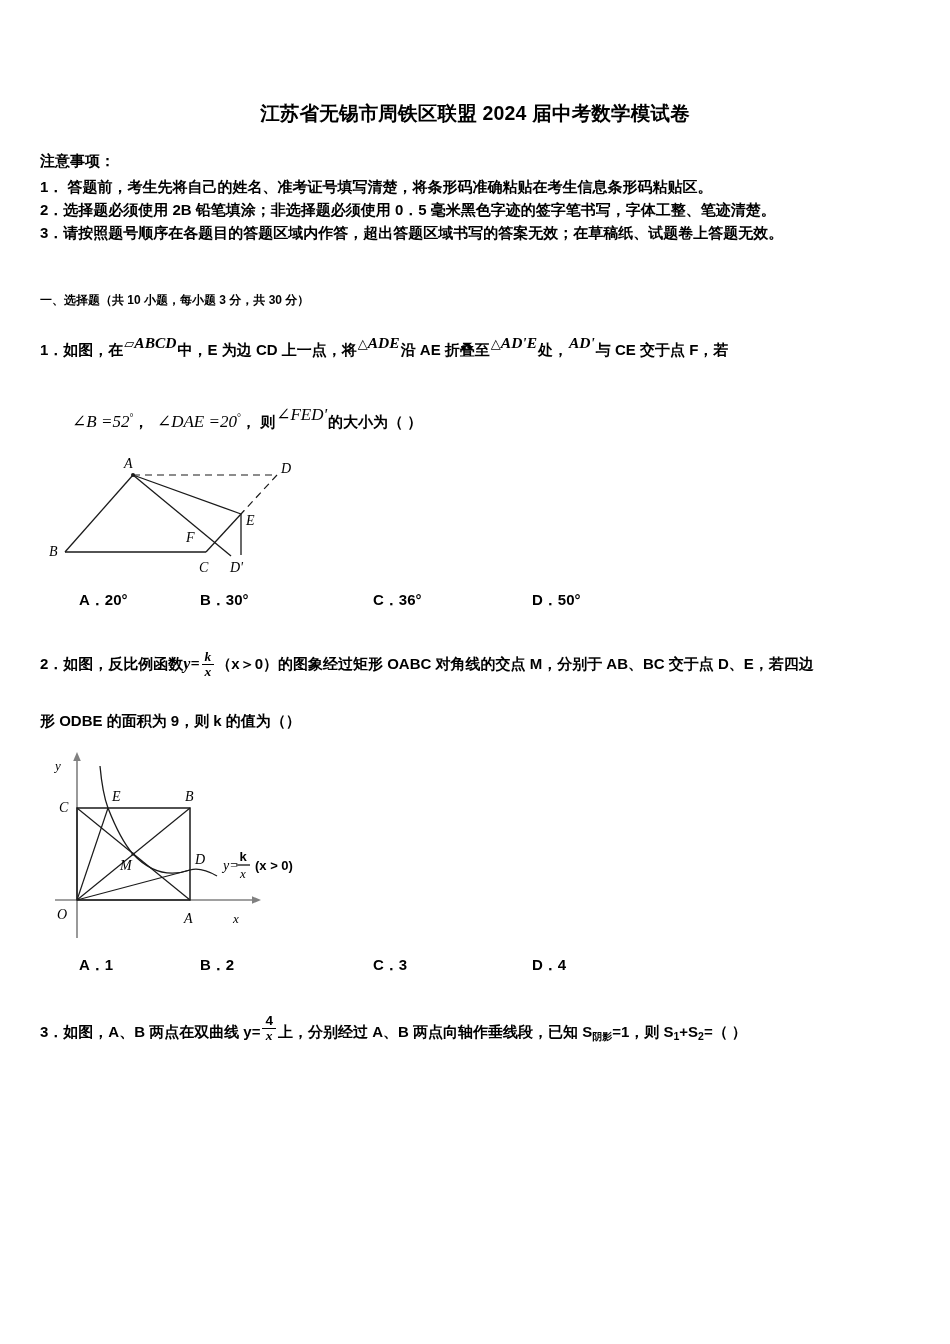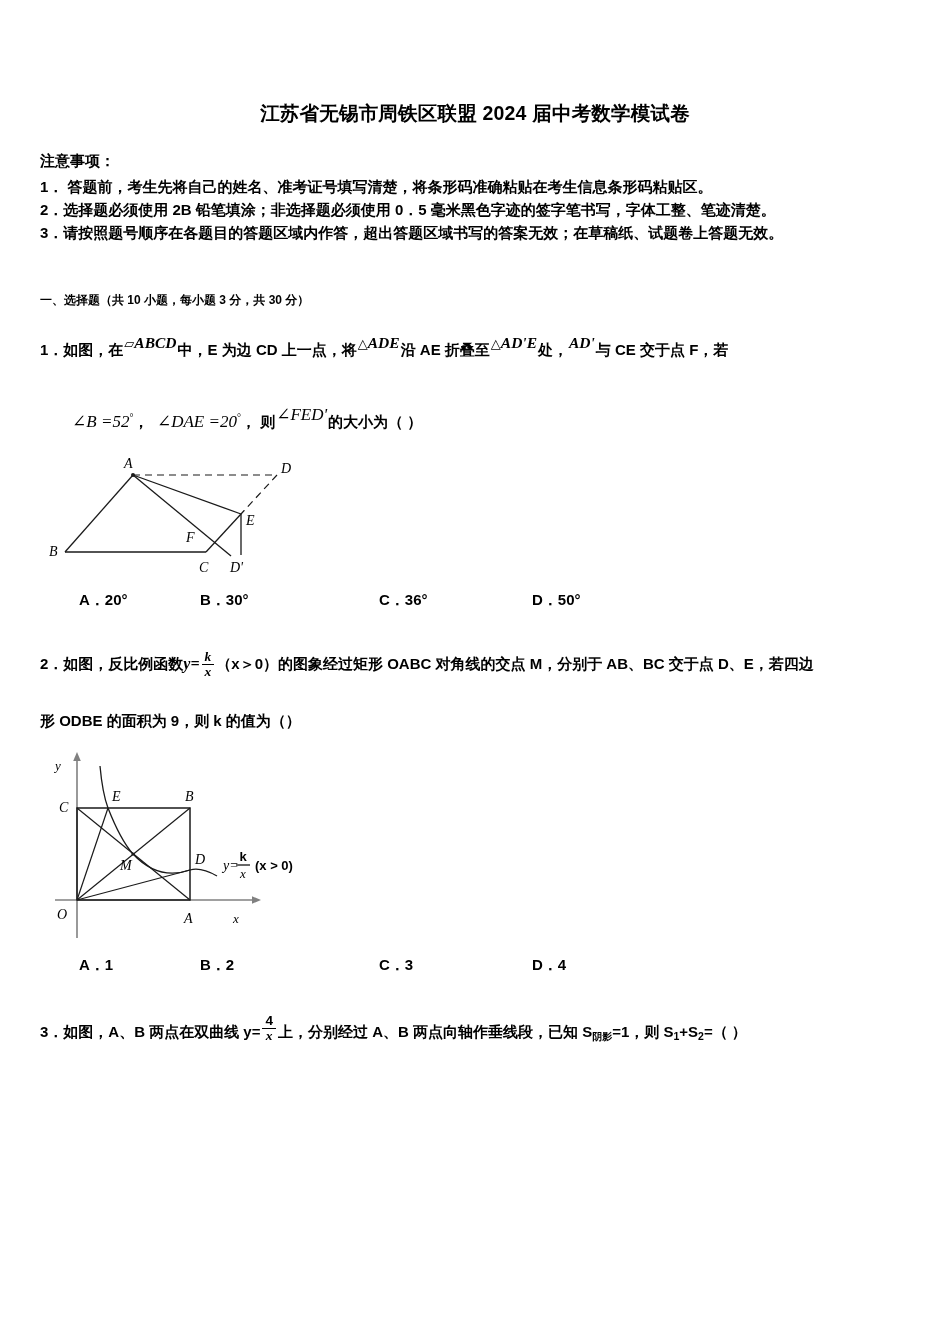--- a/index.html
+++ b/index.html
@@ -151,21 +151,21 @@
     width: 880px;
   }
   .opt {
     position: absolute;
     white-space: nowrap;
   }
   .q1-opts { left: 40px; top: 591px; }
   .q2-opts { left: 40px; top: 956px; }
   .opt-a { left: 0px; margin-left: 39px; }
   .opt-b { left: 160px; }
-  .opt-c { left: 333px; margin-left: 6px; }
+  .opt-c { left: 333px; }
   .opt-d { left: 492px; }
   .fig1 {
     position: absolute;
     left: 45px; top: 448px;
     width: 300px; height: 135px;
   }
   .fig2 {
     position: absolute;
     left: 45px; top: 748px;
     width: 320px; height: 198px;

